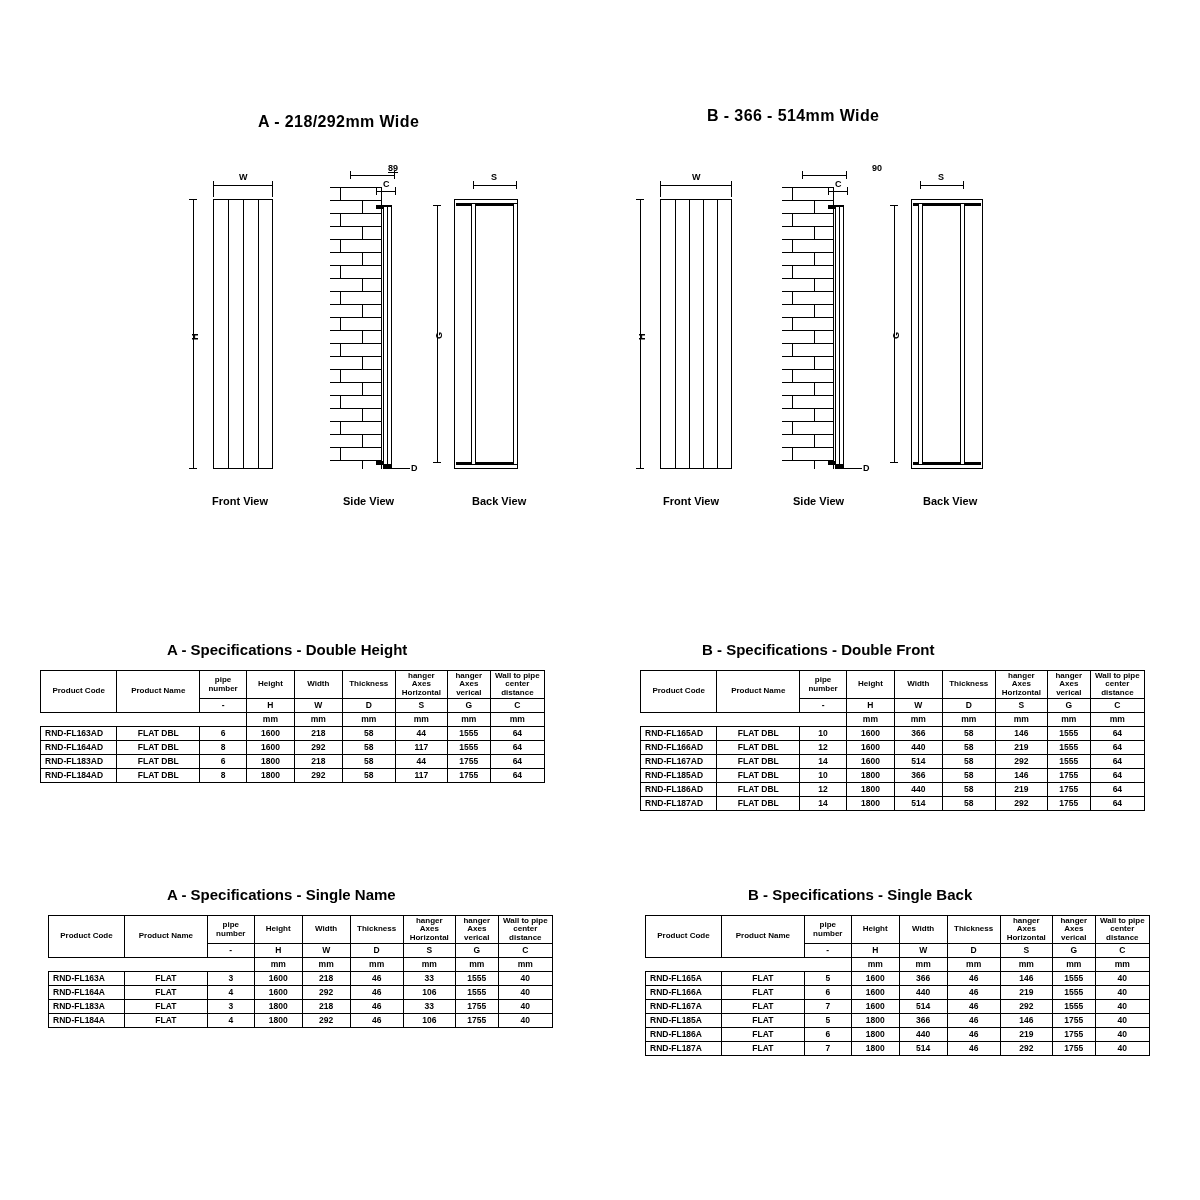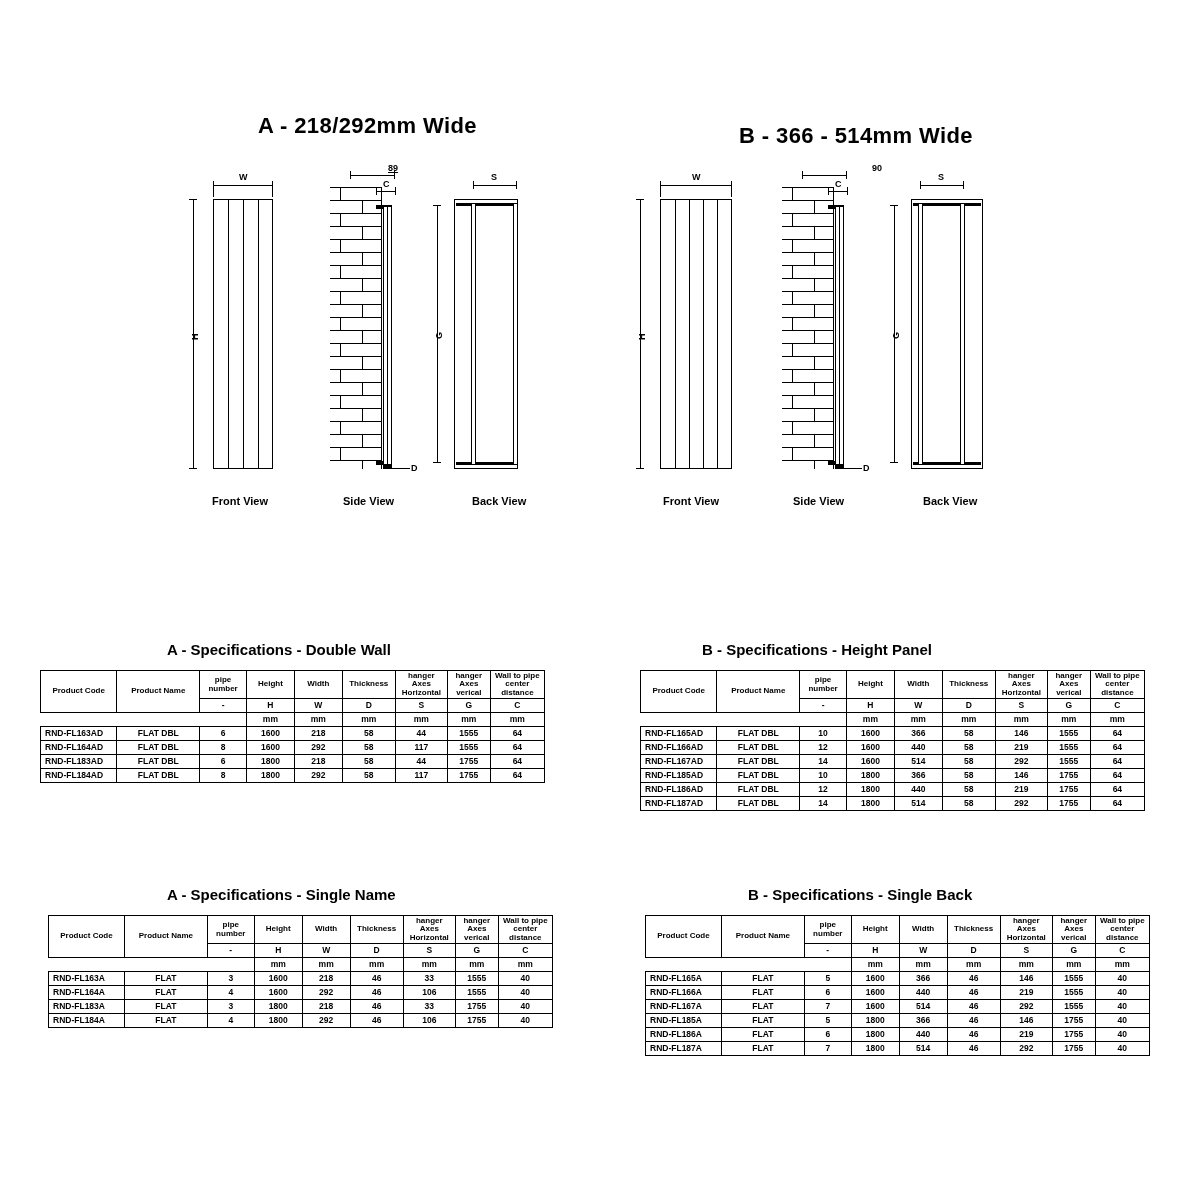--- a/index.html
+++ b/index.html
@@ -10,27 +10,27 @@
   body {
     width: 1200px;
     height: 1200px;
     position: relative;
     font-family: "Liberation Sans", sans-serif;
     color: #000;
     overflow: hidden;
   }
   .panel-title {
     position: absolute;
-    font-size: 22px;
+    font-size: 16px;
     font-weight: bold;
     letter-spacing: 0.4px;
     white-space: nowrap;
   }
   #titleA { left: 258px; top: 113px; }
-  #titleB { left: 707px; top: 123px; margin-left: 32px; }
+  #titleB { left: 707px; top: 107px; }
 
   .drawing-block { position: absolute; }
   #blockA { left: 180px; top: 155px; width: 400px; height: 360px; }
   #blockB { left: 630px; top: 155px; width: 400px; height: 360px; }
 
   .view-label {
     position: absolute;
     font-size: 11px;
     font-weight: bold;
     white-space: nowrap;
@@ -364,22 +364,22 @@
 
     <div class="dimline dim-v" style="left:264px; top:50px; height:258px;"></div>
     <div class="tick-h" style="left:260px; top:50px;"></div>
     <div class="tick-h" style="left:260px; top:307px;"></div>
     <div class="dim-label-v" style="left:261px; top:184px;">G</div>
 
     <div class="view-label" style="left:293px; top:340px;">Back View</div>
   </div>
 </div>
 
-<div class="table-title" style="left:167px; top:641px;">A - Specifications - Double Wall</div>
-<div class="table-title" style="left:702px; top:641px;">B - Specifications - Height Panel</div>
+<div class="table-title" style="left:167px; top:641px;">A - Specifications - Double Height</div>
+<div class="table-title" style="left:702px; top:641px;">B - Specifications - Double Front</div>
 <div class="table-title" style="left:167px; top:886px;">A - Specifications - Single Name</div>
 <div class="table-title" style="left:748px; top:886px;">B - Specifications - Single Back</div>
 
 <table class="spec" id="tblADouble" style="left:40px; top:670px; width:505px;">
   <colgroup>
     <col style="width:80px">
       <col style="width:88px">
       <col style="width:48px">
       <col style="width:50px">
     <col style="width:50px">

